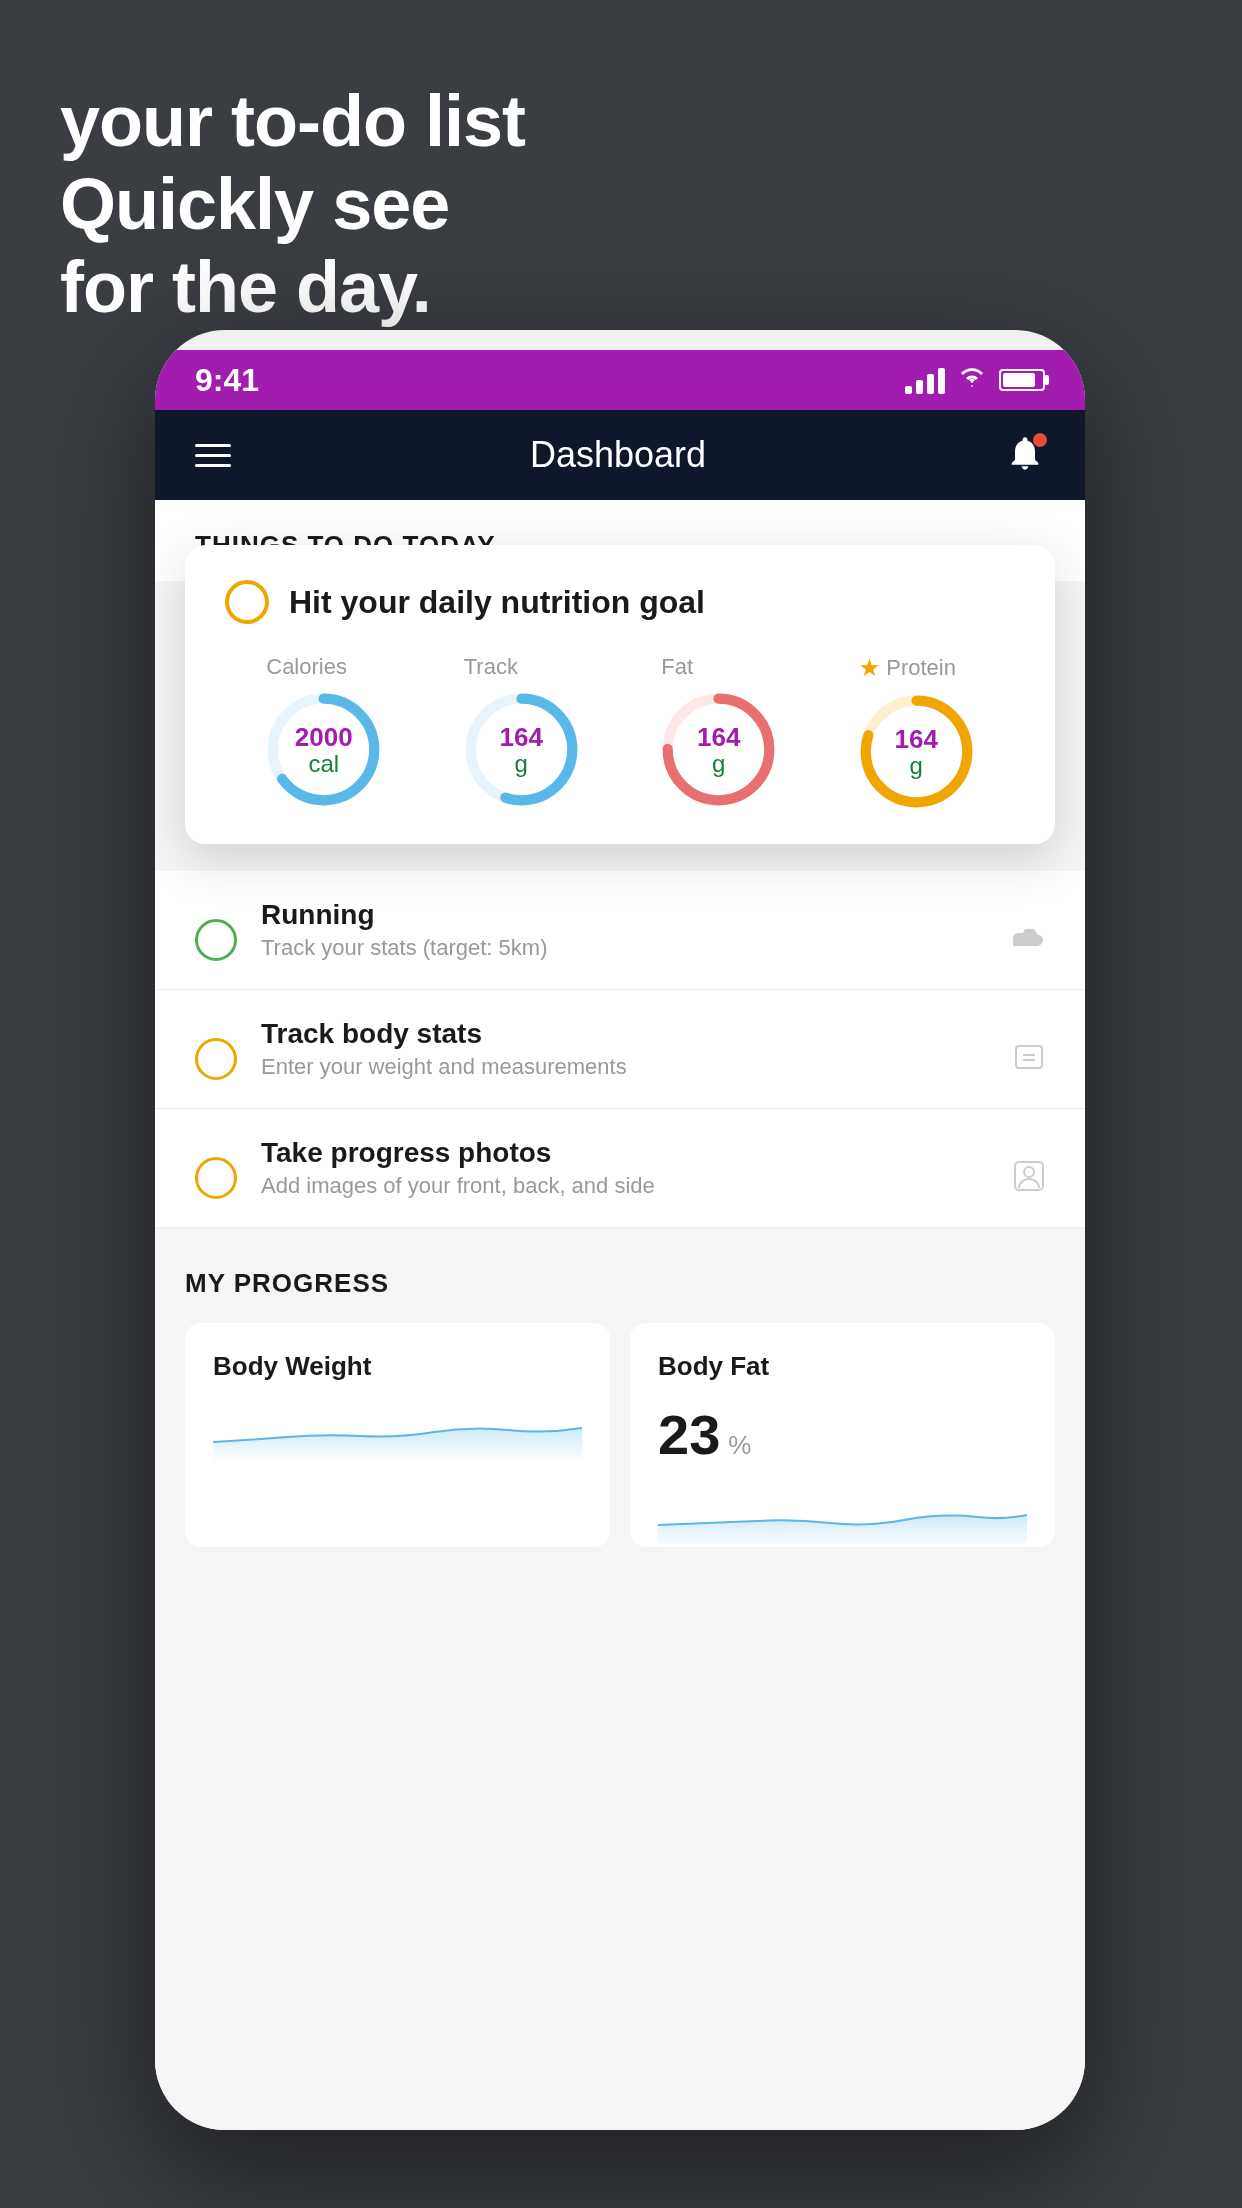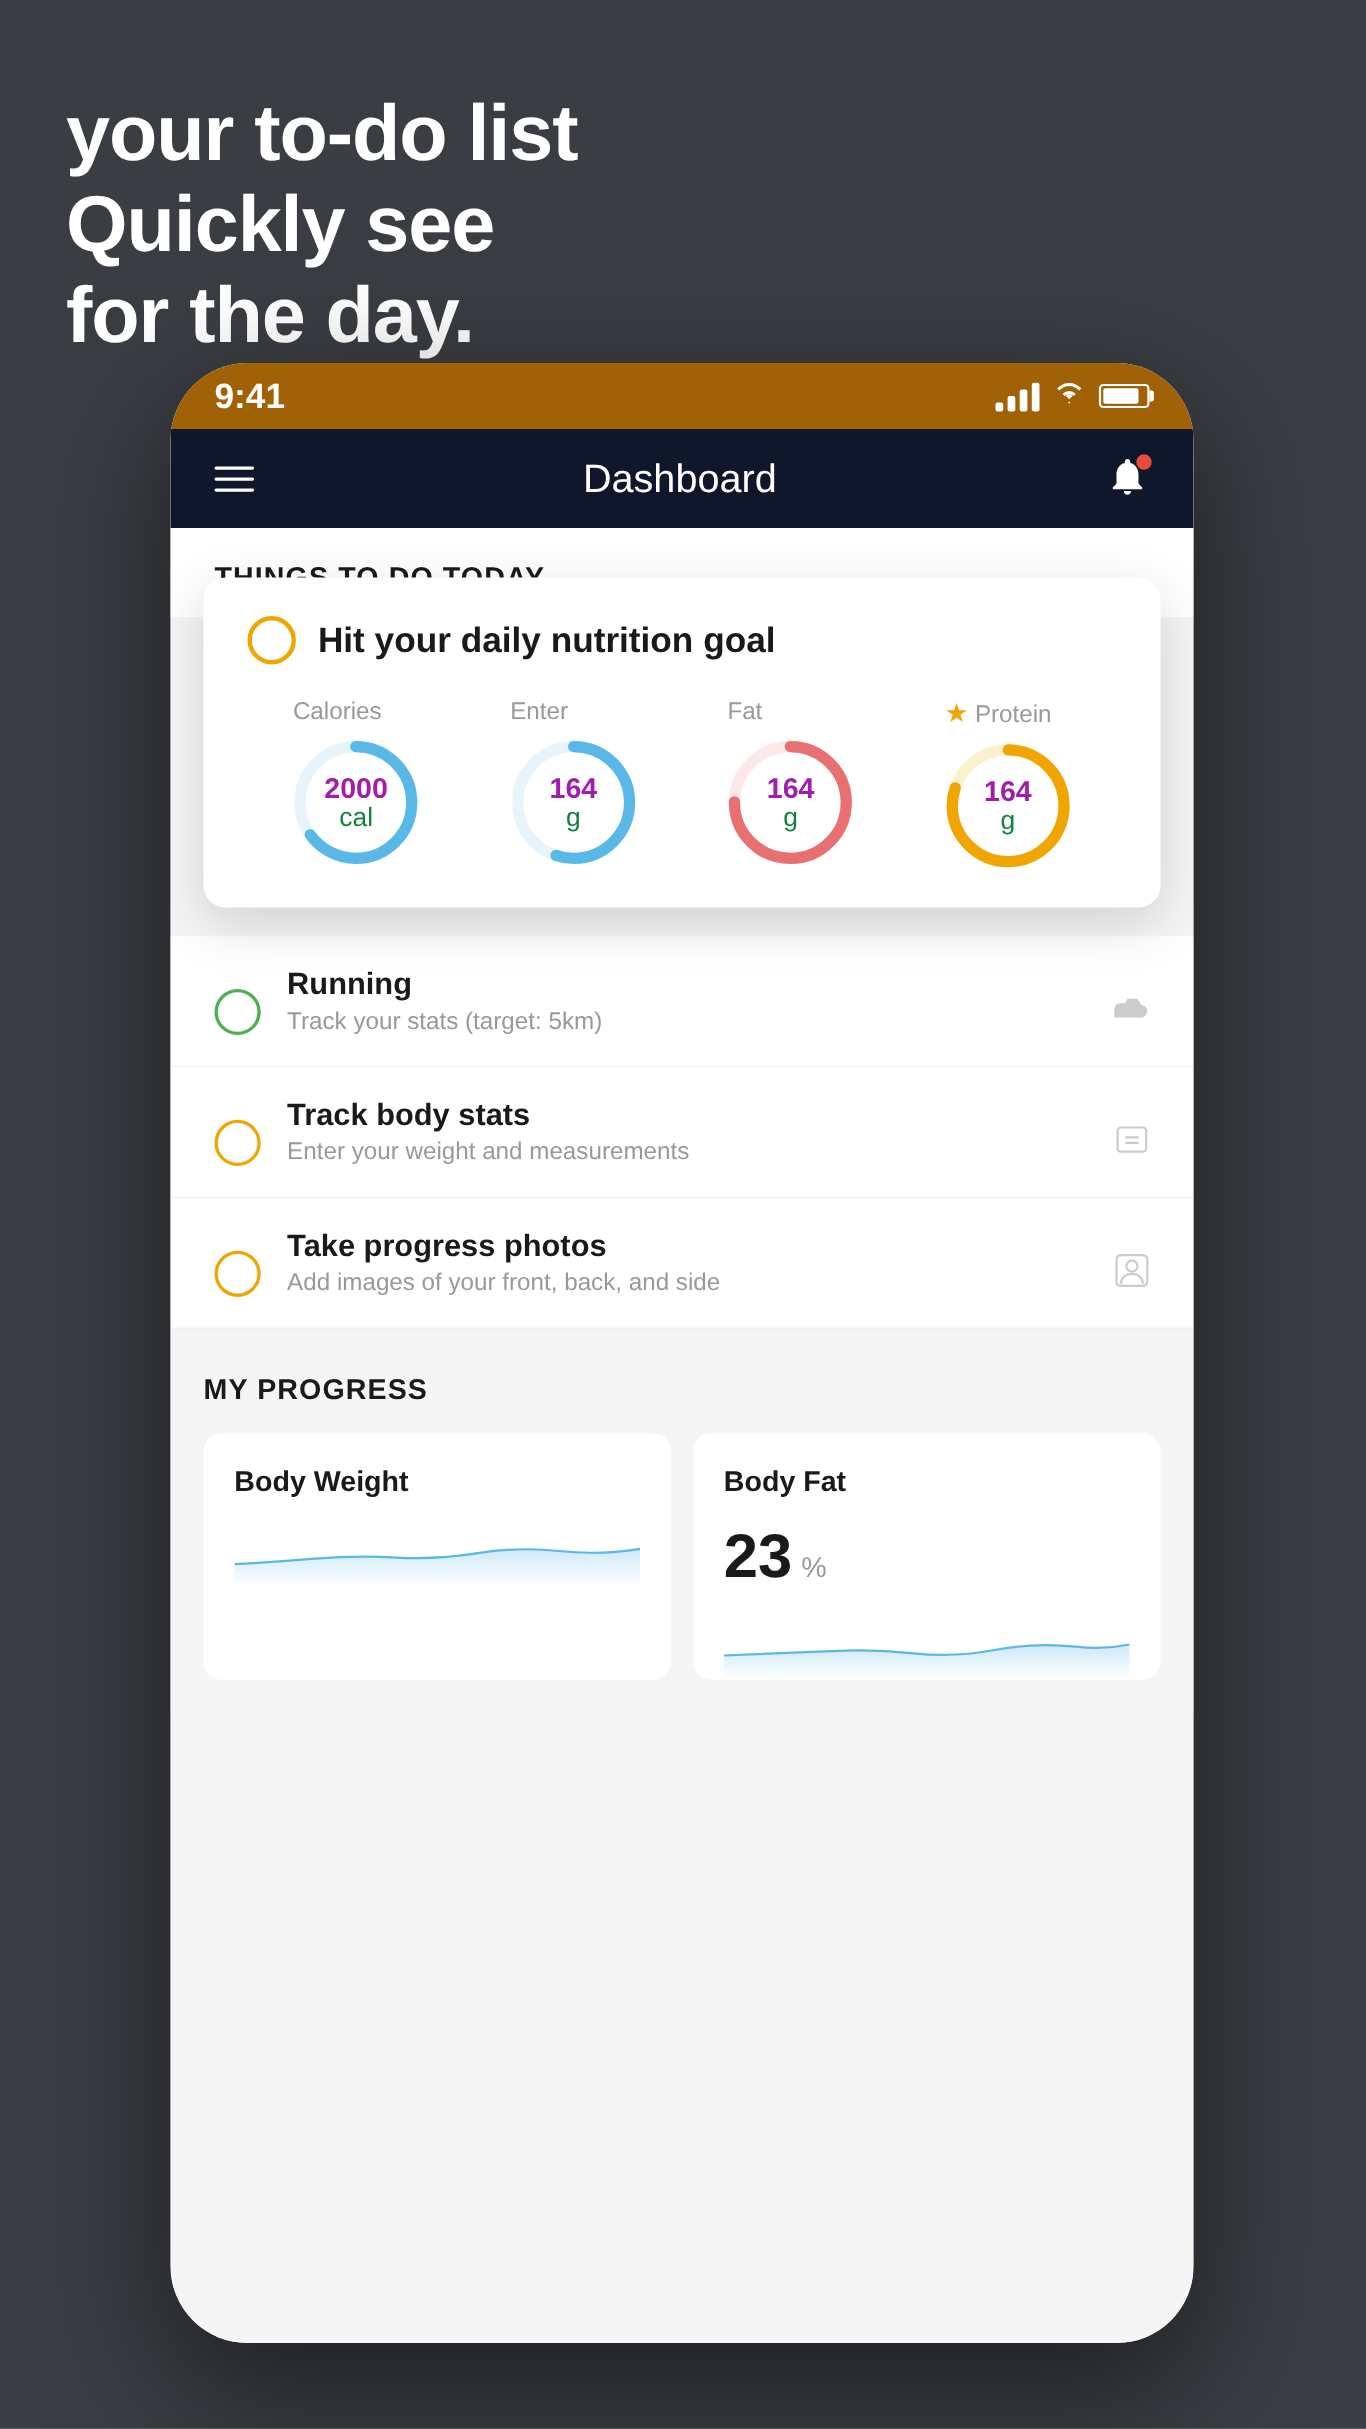--- a/index.html
+++ b/index.html
@@ -33,26 +33,27 @@
       width: 930px;
       height: 1800px;
       background: #f0f0f0;
       border-radius: 70px;
       overflow: hidden;
       box-shadow: 0 40px 120px rgba(0,0,0,0.5);
     }
 
     
     .status-bar {
-      background: #a16207;
+      background: #a21caf;
       height: 60px;
       display: flex;
       align-items: center;
       justify-content: space-between;
       padding: 0 40px;
+      margin-top: 20px;
     }
 
     .status-time {
       color: #ffffff;
       font-size: 32px;
       font-weight: 600;
     }
 
     .status-icons {
       display: flex;
@@ -460,21 +461,21 @@
               <circle cx="18" cy="18" r="15.9" fill="none" stroke="#5ab8e8" stroke-width="3.2" stroke-dasharray="65 35" stroke-linecap="round"></circle>
             </svg>
             <div class="donut-text">
               <span class="donut-value">2000</span>
               <span class="donut-unit">cal</span>
             </div>
           </div>
         </div>
 
         <div class="nutrition-item">
-          <span class="nutrition-label">Enter</span>
+          <span class="nutrition-label">Track</span>
           <div class="donut-container">
             <svg viewBox="0 0 36 36">
               <circle cx="18" cy="18" r="15.9" fill="none" stroke="#e8f4fc" stroke-width="3.2"></circle>
               <circle cx="18" cy="18" r="15.9" fill="none" stroke="#5ab8e8" stroke-width="3.2" stroke-dasharray="55 45" stroke-linecap="round"></circle>
             </svg>
             <div class="donut-text">
               <span class="donut-value">164</span>
               <span class="donut-unit">g</span>
             </div>
           </div>

